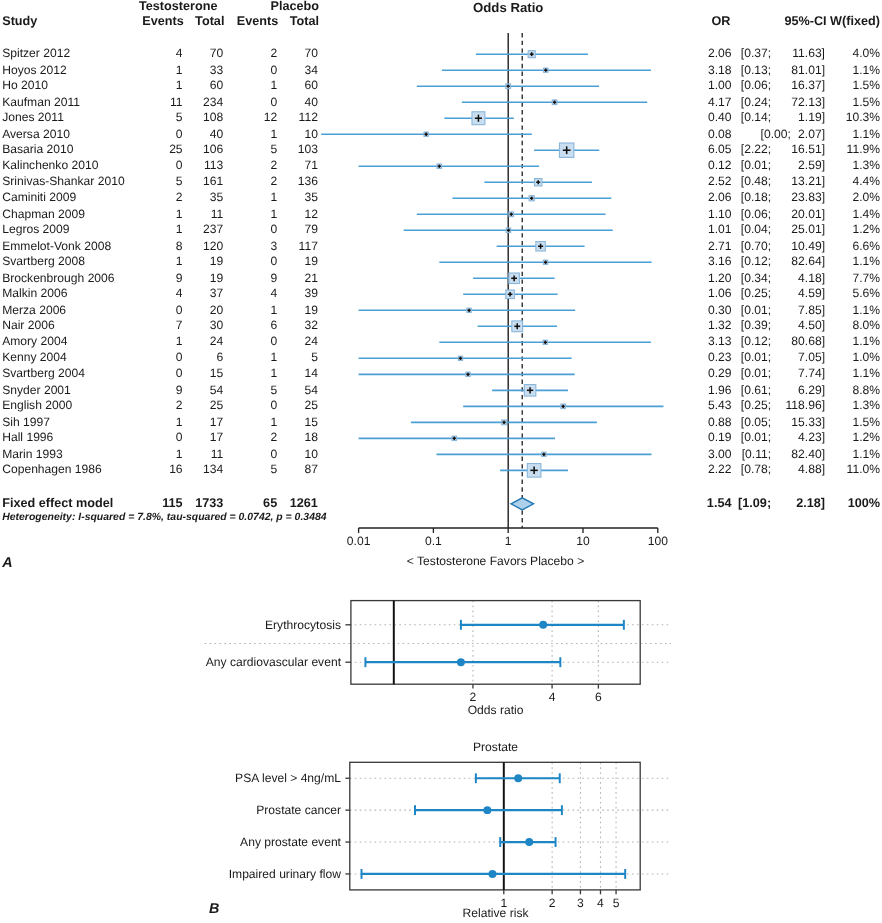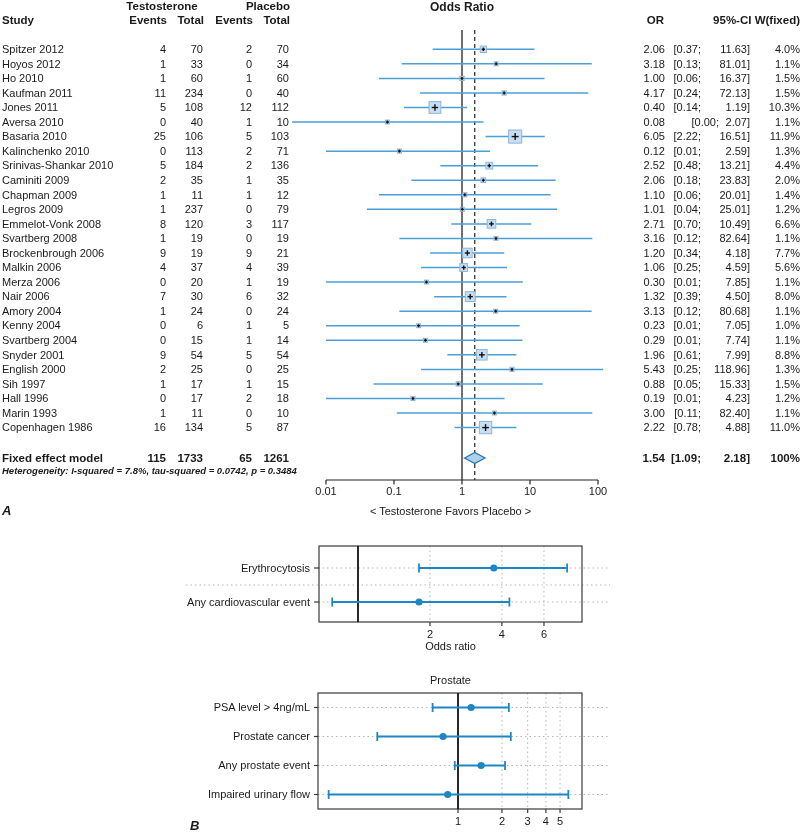--- a/index.html
+++ b/index.html
@@ -314,21 +314,21 @@
         <div class="cell r" style="left: 210px; width: 42px;">2</div>
         <div class="cell r" style="left: 247px; width: 42px;">71</div>
         <div class="cell r" style="left: 621px; width: 44px;">0.12</div>
         <div class="cell r" style="left: 657px; width: 44px;">[0.01;</div>
         <div class="cell r" style="left: 696px; width: 54px;">2.59]</div>
         <div class="cell r" style="left: 754px; width: 46px;">1.3%</div>
       </div>
       <div class="rowA" style="top: 158.4px;">
         <div class="cell" style="left: 2px; width: 120px;">Srinivas-Shankar 2010</div>
         <div class="cell r" style="left: 124px; width: 42px;">5</div>
-        <div class="cell r" style="left: 161px; width: 42px;">184</div>
+        <div class="cell r" style="left: 161px; width: 42px;">161</div>
         <div class="cell r" style="left: 210px; width: 42px;">2</div>
         <div class="cell r" style="left: 247px; width: 42px;">136</div>
         <div class="cell r" style="left: 621px; width: 44px;">2.52</div>
         <div class="cell r" style="left: 657px; width: 44px;">[0.48;</div>
         <div class="cell r" style="left: 696px; width: 54px;">13.21]</div>
         <div class="cell r" style="left: 754px; width: 46px;">4.4%</div>
       </div>
       <div class="rowA" style="top: 172.95px;">
         <div class="cell" style="left: 2px; width: 120px;">Caminiti 2009</div>
         <div class="cell r" style="left: 124px; width: 42px;">2</div>
@@ -462,21 +462,21 @@
         <div class="cell r" style="left: 754px; width: 46px;">1.1%</div>
       </div>
       <div class="rowA" style="top: 347.55px;">
         <div class="cell" style="left: 2px; width: 120px;">Snyder 2001</div>
         <div class="cell r" style="left: 124px; width: 42px;">9</div>
         <div class="cell r" style="left: 161px; width: 42px;">54</div>
         <div class="cell r" style="left: 210px; width: 42px;">5</div>
         <div class="cell r" style="left: 247px; width: 42px;">54</div>
         <div class="cell r" style="left: 621px; width: 44px;">1.96</div>
         <div class="cell r" style="left: 657px; width: 44px;">[0.61;</div>
-        <div class="cell r" style="left: 696px; width: 54px;">7.99]</div>
+        <div class="cell r" style="left: 696px; width: 54px;">6.29]</div>
         <div class="cell r" style="left: 754px; width: 46px;">8.8%</div>
       </div>
       <div class="rowA" style="top: 362.1px;">
         <div class="cell" style="left: 2px; width: 120px;">English 2000</div>
         <div class="cell r" style="left: 124px; width: 42px;">2</div>
         <div class="cell r" style="left: 161px; width: 42px;">25</div>
         <div class="cell r" style="left: 210px; width: 42px;">0</div>
         <div class="cell r" style="left: 247px; width: 42px;">25</div>
         <div class="cell r" style="left: 621px; width: 44px;">5.43</div>
         <div class="cell r" style="left: 657px; width: 44px;">[0.25;</div>
@@ -542,15 +542,16 @@
 
   <div class="abs het" style="left:2px;top:465px;">Heterogeneity: I-squared = 7.8%, tau-squared = 0.0742, p = 0.3484</div>
 
   <div class="abs" style="left:319px;top:505px;width:263px;text-align:center;font-size:11px;">&lt; Testosterone Favors Placebo &gt;</div>
 
   <div class="abs panel-letter" style="left:2px;top:503px;">A</div>
 
   <div class="abs xlab" style="left:319px;top:640px;width:263px;">Odds ratio</div>
 
   <div class="abs ctitle" style="left:319px;top:674px;width:263px;">Prostate</div>
+  <div class="abs xlab" style="left:319px;top:825px;width:263px;">Relative risk</div>
 
   <div class="abs panel-letter" style="left:190px;top:818px;">B</div>
 </div>
 
 </body></html>

